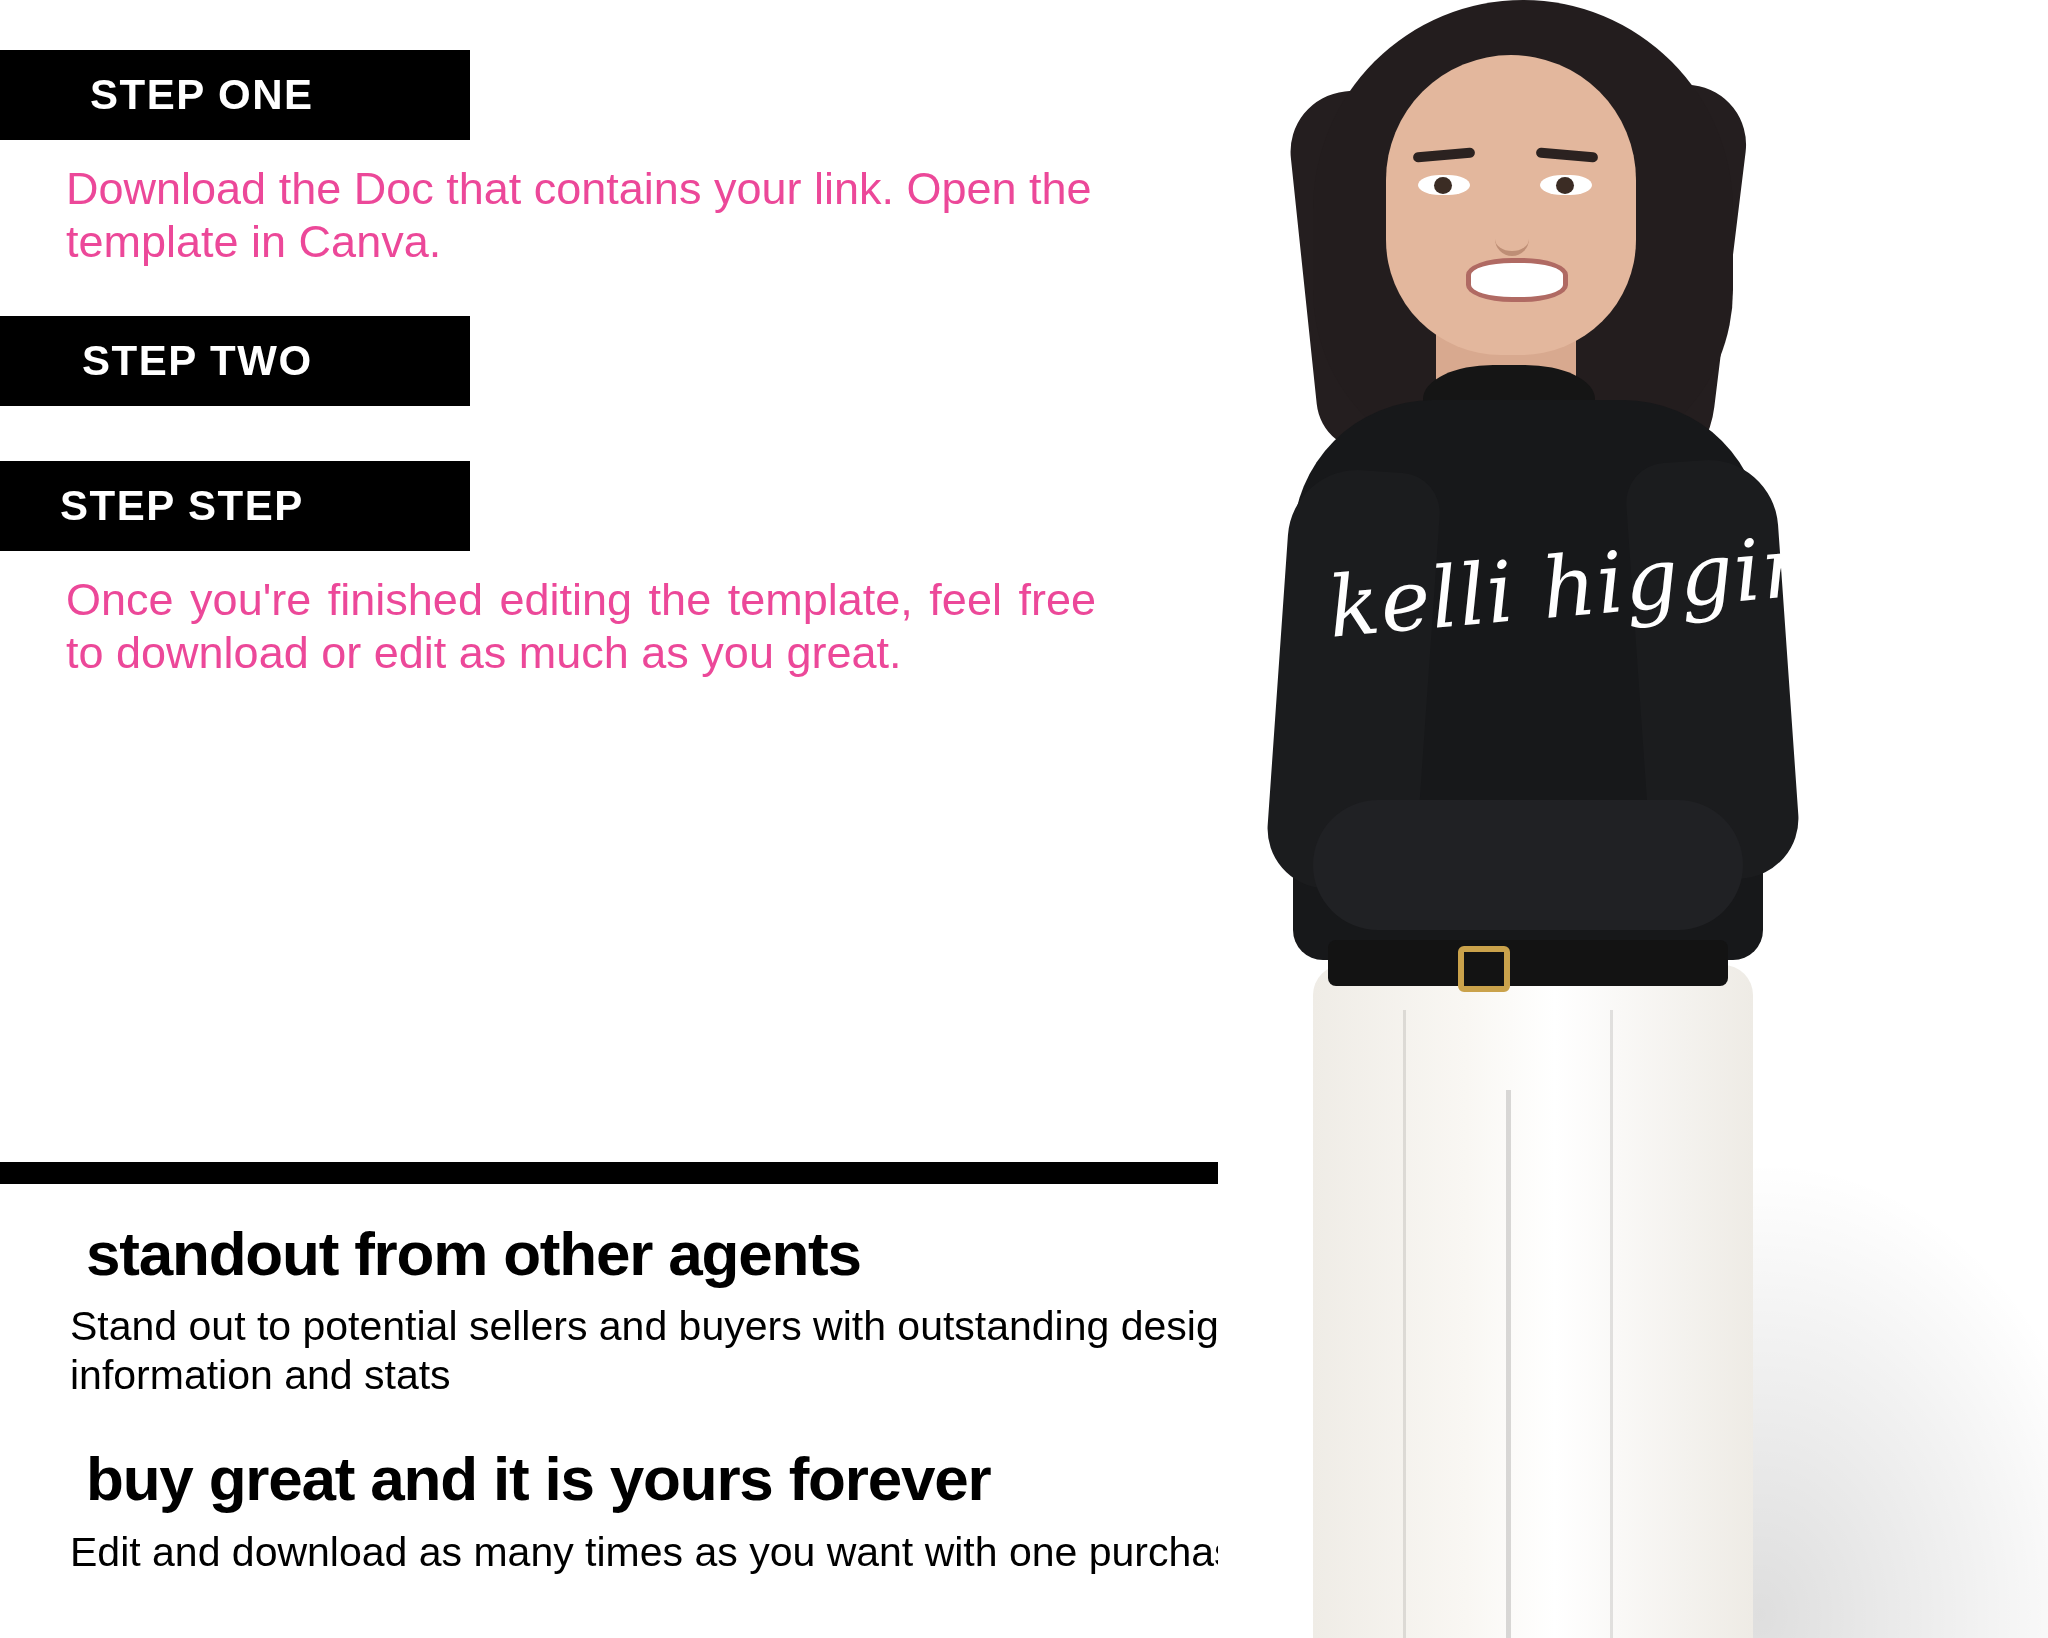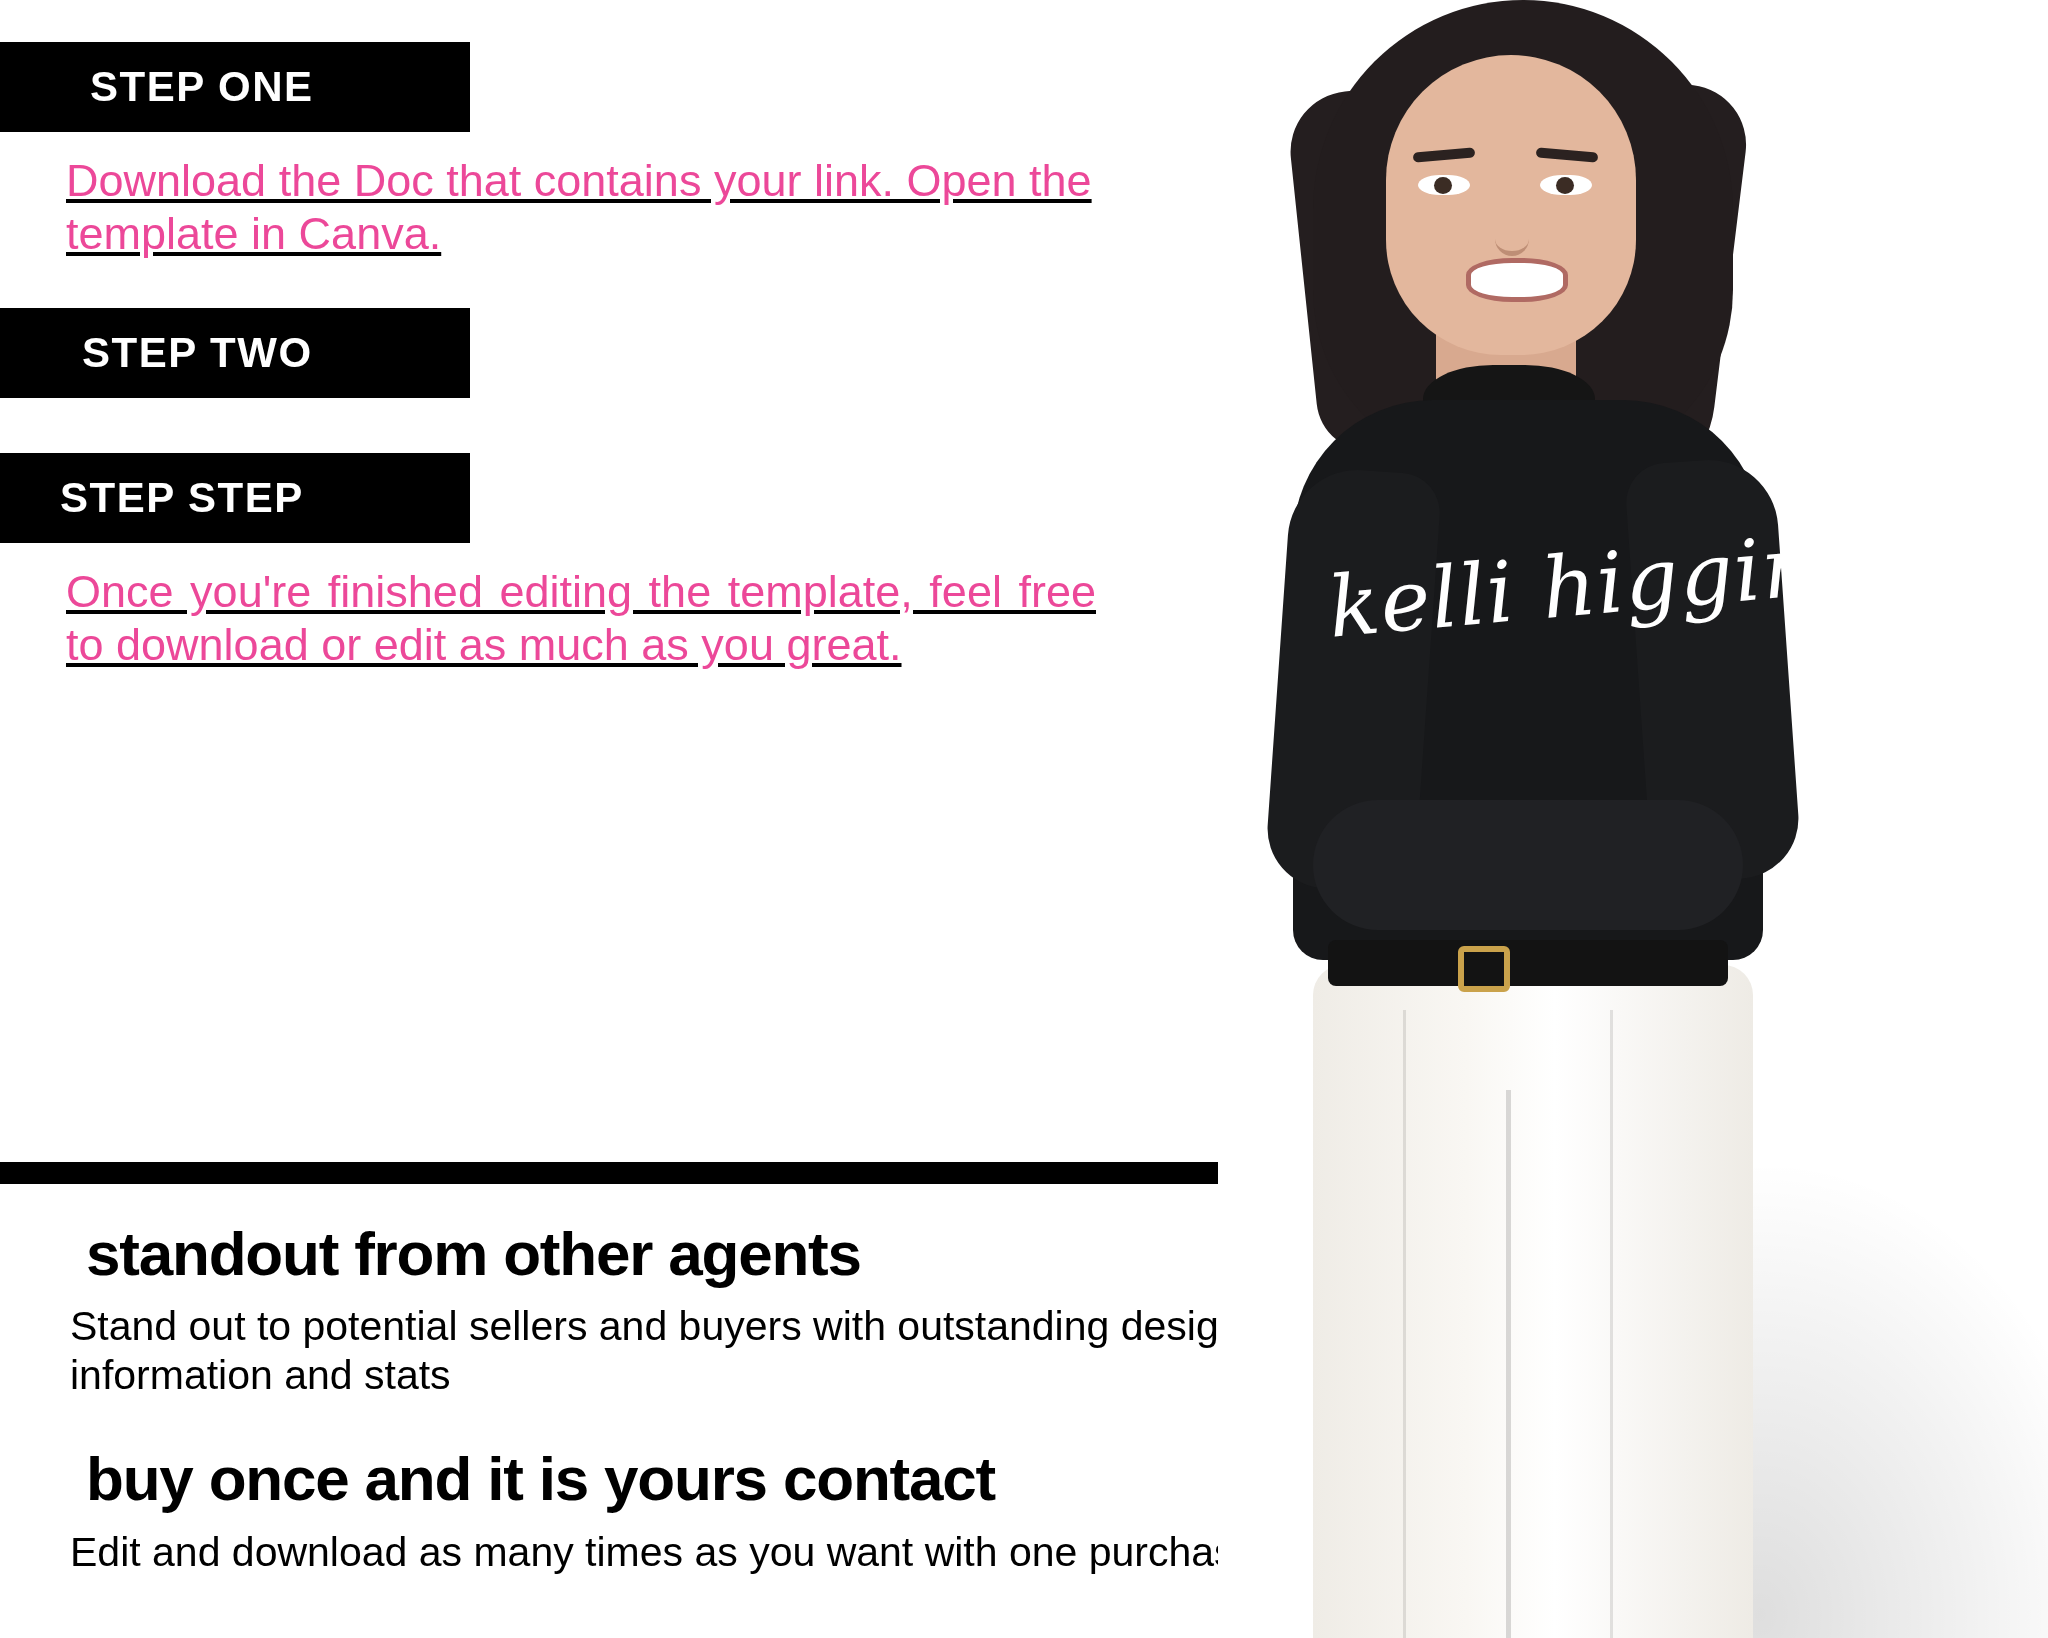--- a/index.html
+++ b/index.html
@@ -13,25 +13,24 @@
     position: relative;
     overflow: hidden;
     font-family: "Liberation Sans", sans-serif;
     color: #000000;
   }
 
   
   .steps-column {
     position: absolute;
     left: 0;
-    top: 0;
+    top: 8px;
     width: 1230px;
     padding: 0;
     box-sizing: border-box;
-    text-decoration: underline;
   }
 
   .step-block {
     margin: 0;
   }
 
   .step-badge {
     display: inline-block;
     background: #000000;
     color: #ffffff;
@@ -379,21 +378,21 @@
   </div>
 
 </div>
 
 <div class="divider"></div>
 
 <div class="promo">
   <div class="promo-head">standout from other agents</div>
   <div class="promo-sub">Stand out to potential sellers and buyers with outstanding design and great industry information and stats</div>
 
-  <div class="promo-head second">buy once and it is yours contact</div>
+  <div class="promo-head second">buy great and it is yours forever</div>
   <div class="promo-sub">Edit and download as many times as you want with one purchase</div>
 </div>
 
 <div class="photo">
   <div class="photo-bg"></div>
   <div class="floor-shadow"></div>
 
   <div class="hair-left"></div>
   <div class="hair-right"></div>
   <div class="hair"></div>

